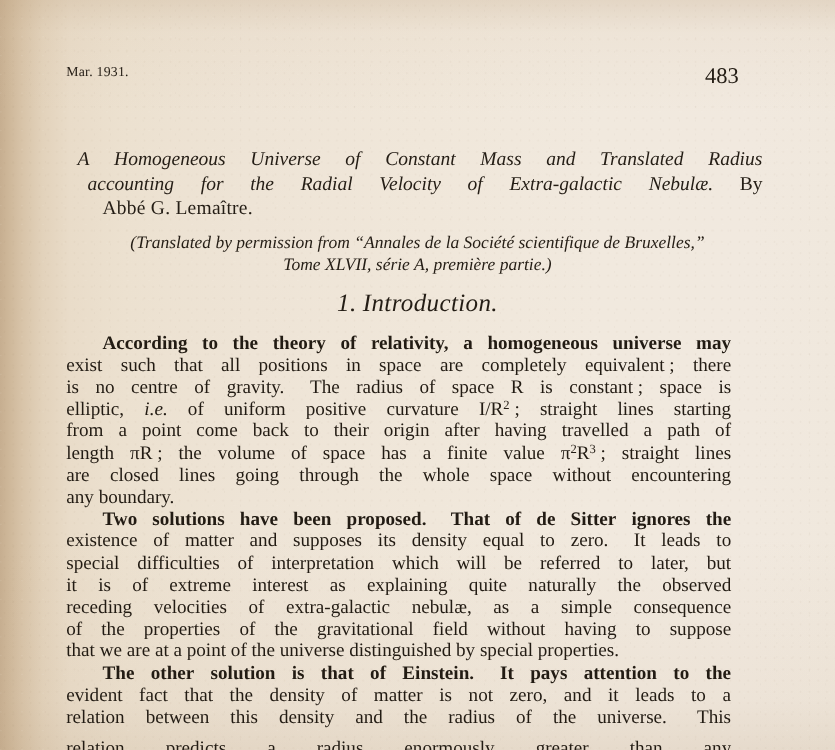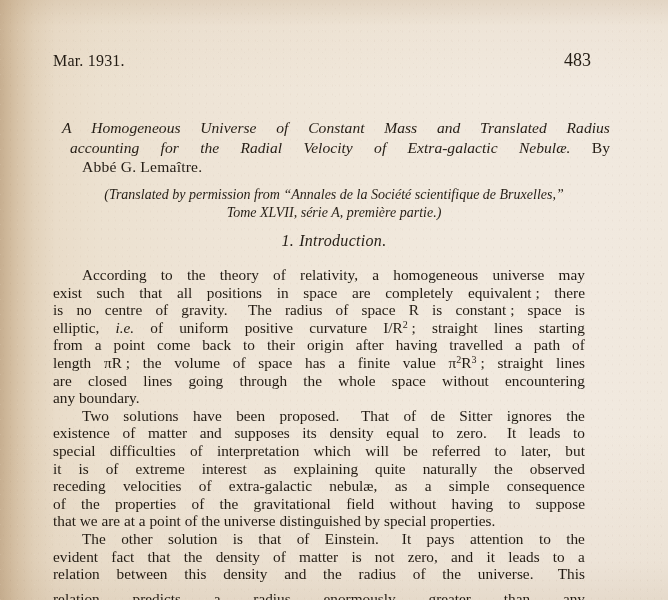--- a/index.html
+++ b/index.html
@@ -77,21 +77,21 @@
     left: 53px;
     right: 55px;
     top: 48px;
     height: 24px;
     color: #231c14;
   }
   #running-head .date {
     position: absolute;
     left: 0;
     top: 4px;
-    font-size: 16px;
+    font-size: 11px;
     letter-spacing: 0.2px;
   }
   #running-head .runtitle {
     position: absolute;
     left: 106px;
     top: 0px;
     font-style: italic;
     font-size: 17.5px;
     letter-spacing: 0.1px;
   }
@@ -153,21 +153,21 @@
   #credit .c2 { display: block; }
 
   
   #section-heading {
     position: absolute;
     left: 0;
     right: 0;
     top: 232px;
     text-align: center;
     font-style: italic;
-    font-size: 16px;
+    font-size: 20px;
     color: #241d15;
     letter-spacing: 0.3px;
   }
   #section-heading .num {
     font-style: italic;
     margin-right: 5px;
   }
 
   
   #body-text {
@@ -187,21 +187,21 @@
   .para .ln {
     display: block;
     white-space: nowrap;
   }
   
   .para .ln.j {
     display: flex;
     justify-content: space-between;
   }
   .para .ln.j > span { white-space: pre; }
-  .para .ln.first { padding-left: 29px; }
+  .para .ln.first { padding-left: 29px; font-weight: bold; }
   .para .ln.last { display: block; }
 
   .it { font-style: italic; }
   sup { font-size: 0.66em; vertical-align: 0.45em; line-height: 0; }
 
   
   #clipped-line {
     position: absolute;
     left: 53px;
     width: 532px;

